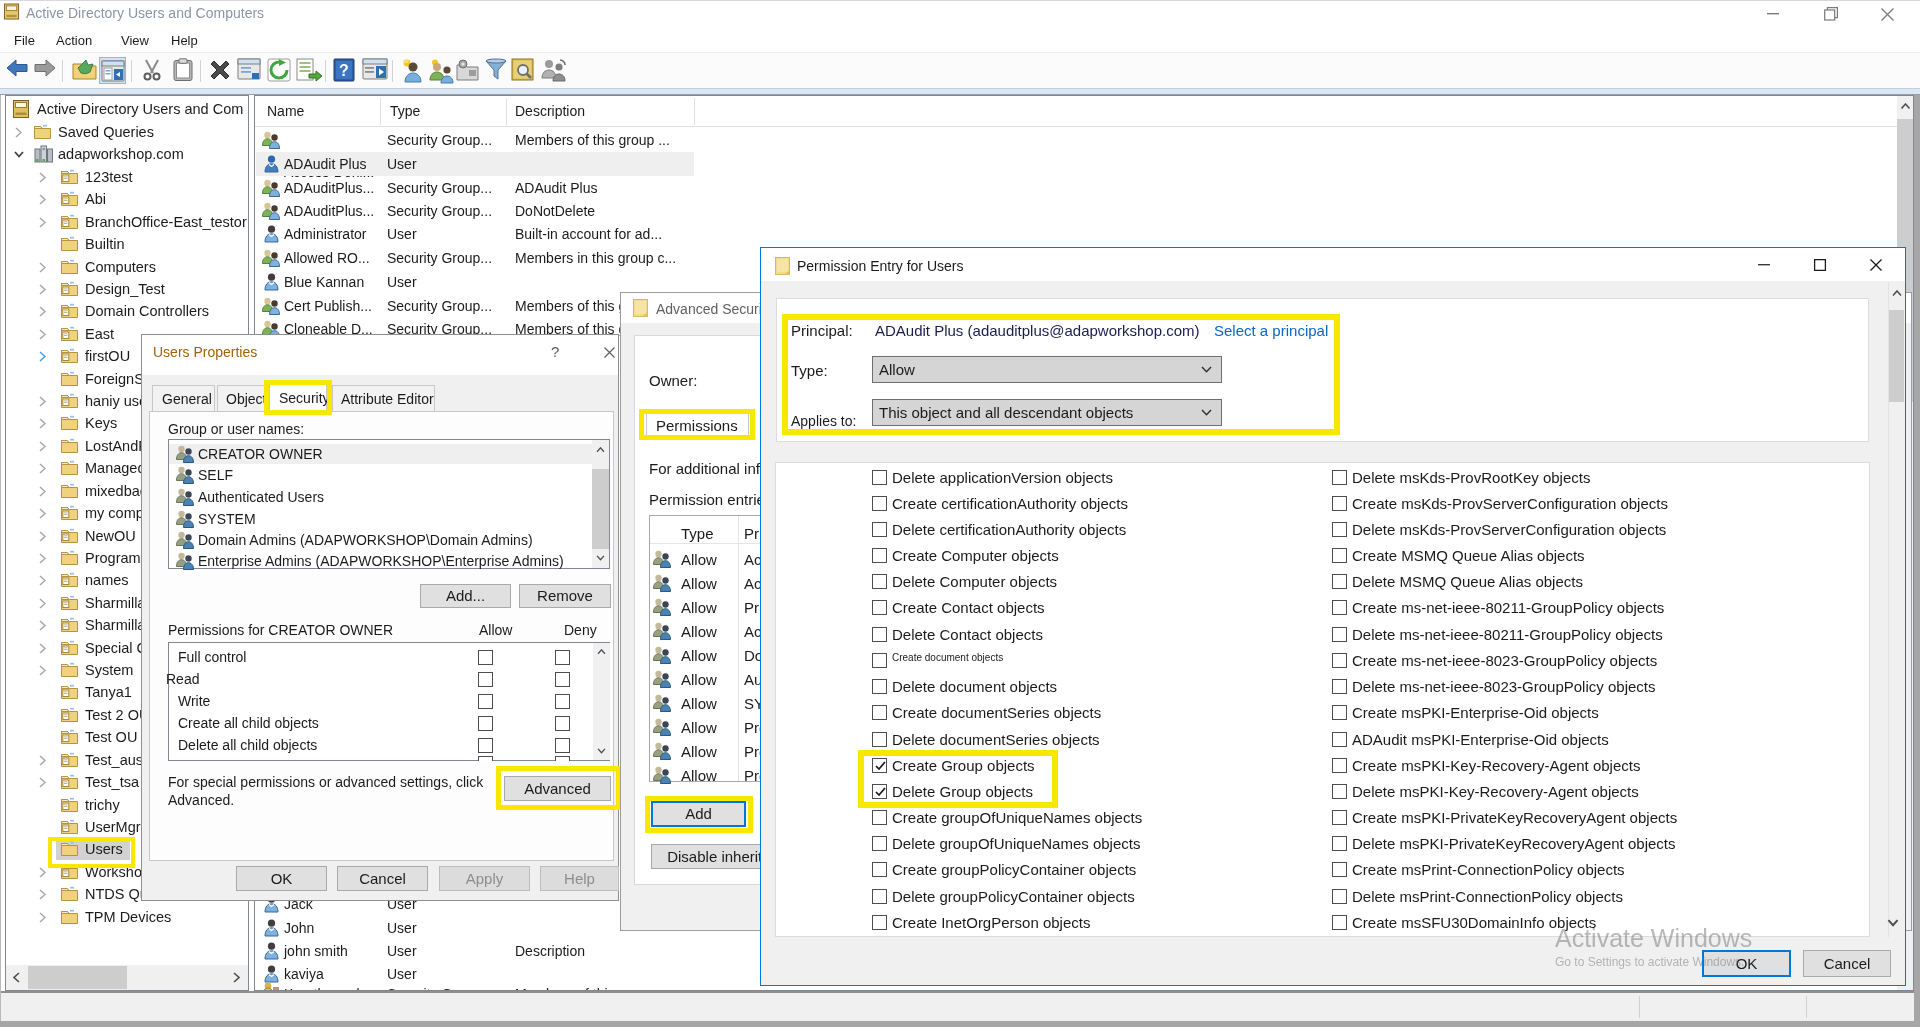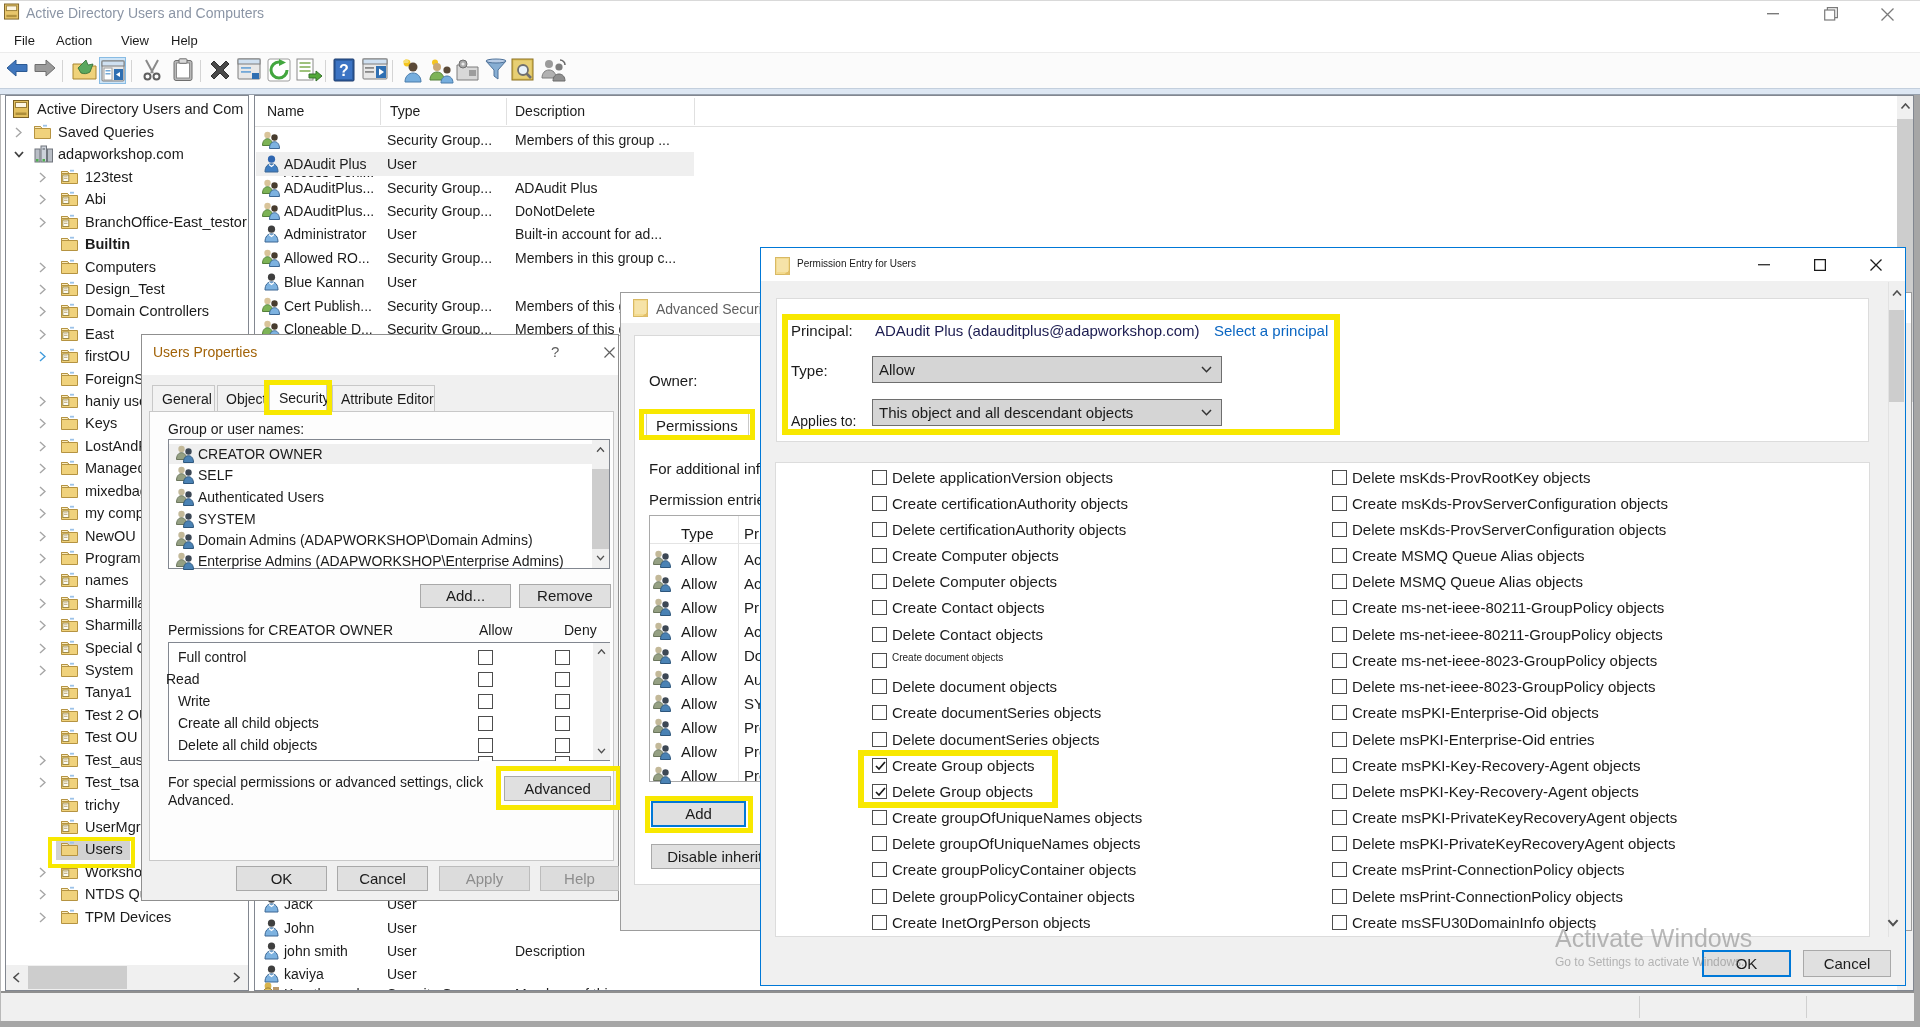--- a/index.html
+++ b/index.html
@@ -216,21 +216,21 @@
         <rect x="1.8" y="6" width="6" height="6.5" fill="#fbfbf3" stroke="#a08a45"></rect>
         <rect x="3" y="7.3" width="3.5" height="1" fill="#c9b78a"></rect>
         <rect x="3" y="9" width="3.5" height="1" fill="#c9b78a"></rect>
       </svg>
       <div class="tx" style="left:85px;top:214px;font-size:14.5px;">BranchOffice-East_testor</div>
       <svg class="ab" style="left:61px;top:236px" width="17" height="15" viewBox="0 0 17 15">
         <path d="M0.5 2.5 h6 l1.5 2 h8.5 v10 h-16 z" fill="#f0d27c" stroke="#b59341"></path>
         <path d="M0.5 2.5 h6 l1.5 2 h-7.5 z" fill="#f9ecc0" stroke="#b59341"></path>
         <rect x="9" y="0.8" width="4" height="1.8" fill="#9cc2e8"></rect>
       </svg>
-      <div class="tx" style="left:85px;top:236px;font-size:14.5px;font-weight:bold;">Builtin</div>
+      <div class="tx" style="left:85px;top:236px;font-size:14.5px;">Builtin</div>
       <svg class="ab" style="left:39px;top:262px" width="7" height="11" viewBox="0 0 7 11">
         <path d="M1 1 L6 5.5 L1 10" fill="none" stroke="#a6a6a6" stroke-width="1.4"></path>
       </svg>
       <svg class="ab" style="left:61px;top:259px" width="17" height="15" viewBox="0 0 17 15">
         <path d="M0.5 2.5 h6 l1.5 2 h8.5 v10 h-16 z" fill="#f0d27c" stroke="#b59341"></path>
         <path d="M0.5 2.5 h6 l1.5 2 h-7.5 z" fill="#f9ecc0" stroke="#b59341"></path>
         <rect x="9" y="0.8" width="4" height="1.8" fill="#9cc2e8"></rect>
       </svg>
       <div class="tx" style="left:85px;top:259px;font-size:14.5px;">Computers</div>
       <svg class="ab" style="left:39px;top:284px" width="7" height="11" viewBox="0 0 7 11">
@@ -919,21 +919,21 @@
     </div>
 </div>
 
 <div class="dlg" style="left:760px;top:247px;width:1146px;height:739px;border:1.5px solid #0078d7;">
  <div class="cap" style="height:33px;"></div>
  <svg class="ab" style="left:14px;top:9px" width="15" height="18" viewBox="0 0 15 18">
       <rect x="0.5" y="0.5" width="14" height="17" fill="#f3da8e" stroke="#d8b964"></rect>
       <path d="M9 17.5 l5.5-4.5 v4.5 z" fill="#e3c06a"></path>
       <rect x="2" y="2" width="11" height="13" fill="#f6e3a8"></rect>
     </svg>
- <div class="tx" style="left:36px;top:10px;font-size:10px;color:#1a1a1a;">Permission Entry for Users</div>
+ <div class="tx" style="left:36px;top:10px;font-size:14px;color:#1a1a1a;">Permission Entry for Users</div>
  <svg class="ab" style="left:997px;top:16px" width="12" height="2" viewBox="0 0 12 2">
       <rect width="12" height="1.4" fill="#3a3a3a"></rect>
     </svg>
  <svg class="ab" style="left:1053px;top:11px" width="12" height="12" viewBox="0 0 12 12">
       <rect x="0.6" y="0.6" width="10.8" height="10.8" fill="none" stroke="#1b1b1b" stroke-width="1.3"></rect>
     </svg>
  <svg class="ab" style="left:1109px;top:11px" width="12" height="12" viewBox="0 0 12 12">
       <path d="M0.5 0.5 L11.5 11.5 M11.5 0.5 L0.5 11.5" stroke="#1b1b1b" stroke-width="1.3"></path>
     </svg>
 
@@ -1001,21 +1001,21 @@
     <div class="tx" style="left:131px;top:430px;font-size:15px;">Delete document objects</div>
     <div class="cb" style="left:571px;top:431px;"></div>
     <div class="tx" style="left:591px;top:430px;font-size:15px;">Delete ms-net-ieee-8023-GroupPolicy objects</div>
     <div class="cb" style="left:111px;top:457px;"></div>
     <div class="tx" style="left:131px;top:456px;font-size:15px;">Create documentSeries objects</div>
     <div class="cb" style="left:571px;top:457px;"></div>
     <div class="tx" style="left:591px;top:456px;font-size:15px;">Create msPKI-Enterprise-Oid objects</div>
     <div class="cb" style="left:111px;top:484px;"></div>
     <div class="tx" style="left:131px;top:483px;font-size:15px;">Delete documentSeries objects</div>
     <div class="cb" style="left:571px;top:484px;"></div>
-    <div class="tx" style="left:591px;top:483px;font-size:15px;">Delete msPKI-Enterprise-Oid entries</div>
+    <div class="tx" style="left:591px;top:483px;font-size:15px;">ADAudit msPKI-Enterprise-Oid objects</div>
     <div class="cb" style="left:111px;top:510px;">
       <svg class="ab" style="left:1.5px;top:1.5px" width="11" height="10" viewBox="0 0 11 10">
         <path d="M1 5 L4 8 L10 1" fill="none" stroke="#1b1b1b" stroke-width="1.7"></path>
       </svg>
     </div>
     <div class="tx" style="left:131px;top:509px;font-size:15px;">Create Group objects</div>
     <div class="cb" style="left:571px;top:510px;"></div>
     <div class="tx" style="left:591px;top:509px;font-size:15px;">Create msPKI-Key-Recovery-Agent objects</div>
     <div class="cb" style="left:111px;top:536px;">
       <svg class="ab" style="left:1.5px;top:1.5px" width="11" height="10" viewBox="0 0 11 10">

